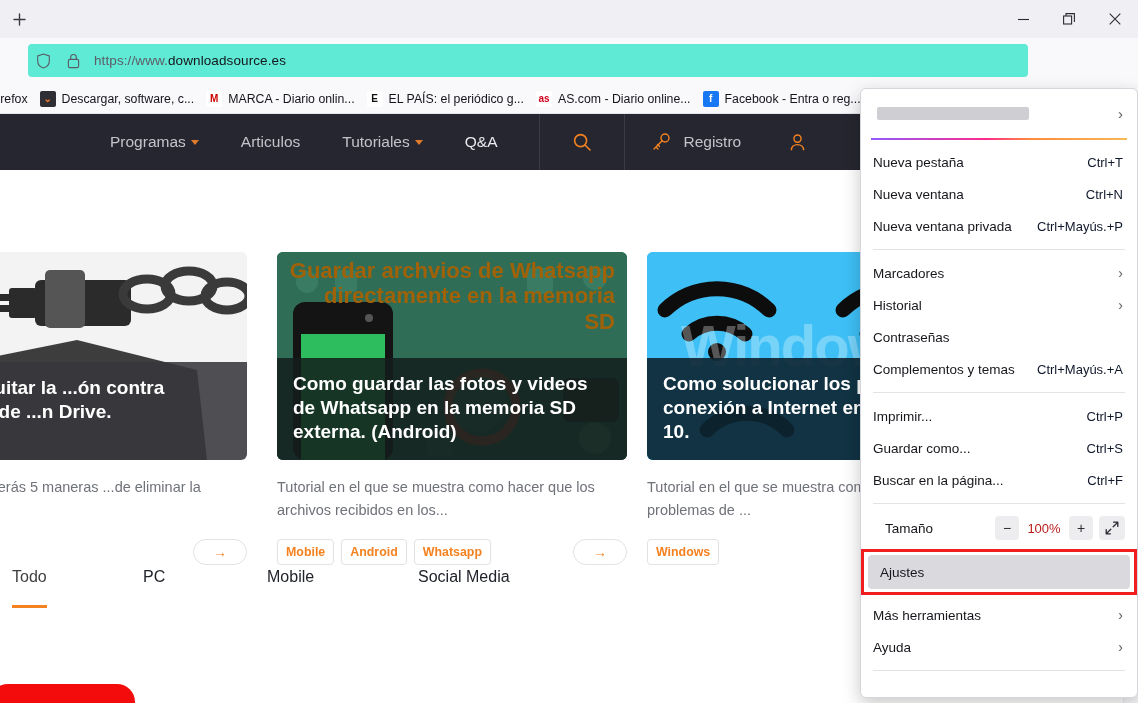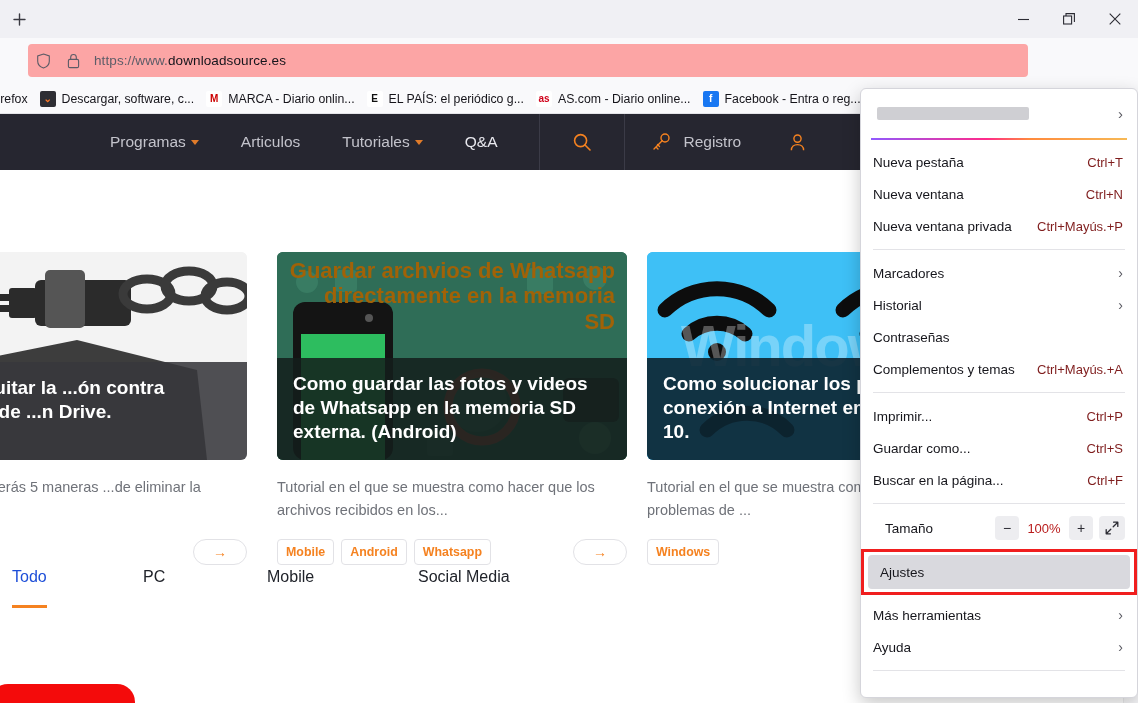--- a/index.html
+++ b/index.html
@@ -24,21 +24,21 @@
   .wincontrols { position: absolute; right: 0; top: 0; height: 38px; display: flex; }
   .wc { width: 46px; height: 38px; display: flex; align-items: center; justify-content: center; color: #2b2b33; }
   .wc svg { display: block; }
 
   .navbar {
     position: absolute; left: 0; top: 38px; width: 1138px; height: 46px;
     background: #f9f9fb;
   }
   .urlbar {
     position: absolute; left: 28px; top: 6px; width: 1000px; height: 33px;
-    background: #fca5a5; border-radius: 4px; display: flex; align-items: center;
+    background: #5eead4; border-radius: 4px; display: flex; align-items: center;
   }
   .urlbar .ico { width: 30px; display: flex; align-items: center; justify-content: center; color: #5b5b66; }
   .url-text { font-size: 13.5px; color: #5d5d68; letter-spacing: .1px; padding-left: 6px; }
   .url-text b { color: #14141b; font-weight: 400; }
   .star-btn {
     position: absolute; left: 882px; top: 49px; width: 32px; height: 30px;
     display: flex; align-items: center; justify-content: center;
     background: #ededf0; border-radius: 4px;
   }
   .tb-right { position: absolute; right: 6px; top: 48px; display: flex; align-items: center; gap: 4px; }
@@ -103,42 +103,42 @@
   .art2 { position: absolute; inset: 0; background: #2e6b57; }
   .art3 { position: absolute; inset: 0; background: #38bdf8; }
   .art-title {
     position: absolute; left: 0; right: 0; top: 6px; padding: 0 12px;
     text-align: right; font-weight: bold; font-size: 22px; line-height: 1.15; color: #a16207;
   }
   .win-ghost { position: absolute; left: 34px; top: 60px; font-size: 58px; font-weight: bold; color: rgba(255,255,255,.30); letter-spacing: -2px; }
 
   .tabs-row { position: absolute; left: 0; top: 440px; width: 1123px; height: 60px; }
   .ftab { position: absolute; top: 14px; font-size: 16px; color: #20232a; }
-  .ftab.active { color: #1d4ed8; }
+  .ftab.active { color: #404040; }
   .ftab.active::after { content:""; position:absolute; left:0; right:0; bottom:-22px; height:3px; background:#f58220; }
 
   .bottom-bits { position: absolute; left: 0; top: 560px; width: 1123px; height: 30px; }
   .redblob { position: absolute; left: -10px; top: 10px; width: 145px; height: 40px; background: #f40b0b; border-radius: 18px 18px 0 0; }
 
   
   .appmenu {
     position: absolute; left: 860px; top: 88px; width: 278px; height: 610px;
     background: #ffffff; border: 1px solid #d5d5db; border-radius: 6px;
     box-shadow: 0 6px 18px rgba(0,0,0,.22);
     padding: 6px 0 6px;
   }
   .acct-row { display: flex; align-items: center; height: 36px; padding: 0 14px 0 16px; }
   .acct-redact { width: 152px; height: 13px; background: #cfcfd3; border-radius: 2px; }
   .chev { margin-left: auto; color: #5b5b63; font-size: 15px; line-height: 1; }
   .gradline { height: 2px; margin: 7px 10px 6px; background: linear-gradient(90deg,#9059ff 0%,#ff2a8a 45%,#ff8a3d 62%,#f7b955 100%); }
   .mi {
     position: relative; display: flex; align-items: center; height: 32px;
     padding: 0 14px 0 12px; font-size: 13.5px; color: #16161c;
   }
-  .mi .sc { margin-left: auto; color: #7f1d1d; font-size: 13px; }
+  .mi .sc { margin-left: auto; color: #0f172a; font-size: 13px; }
   .mi .chev { color: #5b5b63; font-size: 14px; }
   .msep { height: 1px; background: #e3e3e7; margin: 7px 12px; }
   .zoom-row { display: flex; align-items: center; height: 34px; padding: 0 12px 0 24px; font-size: 13.5px; color: #16161c; }
   .zoom-ctrls { margin-left: auto; display: flex; align-items: center; gap: 6px; }
   .zbtn { width: 24px; height: 24px; border-radius: 4px; background: #ededf0; display: flex; align-items: center; justify-content: center; font-size: 14px; color: #2b2b33; }
   .zlevel { font-size: 13px; color: #b91c1c; min-width: 38px; text-align: center; }
   .zfull { width: 26px; height: 24px; border-radius: 4px; background: #ededf0; display: flex; align-items: center; justify-content: center; }
   .ajustes-hl { border: 3px solid #f01e1e; margin: 4px 0; padding: 3px 4px; }
   .ajustes-hl .mi { background: #d9d9de; border-radius: 4px; height: 34px; }
 

